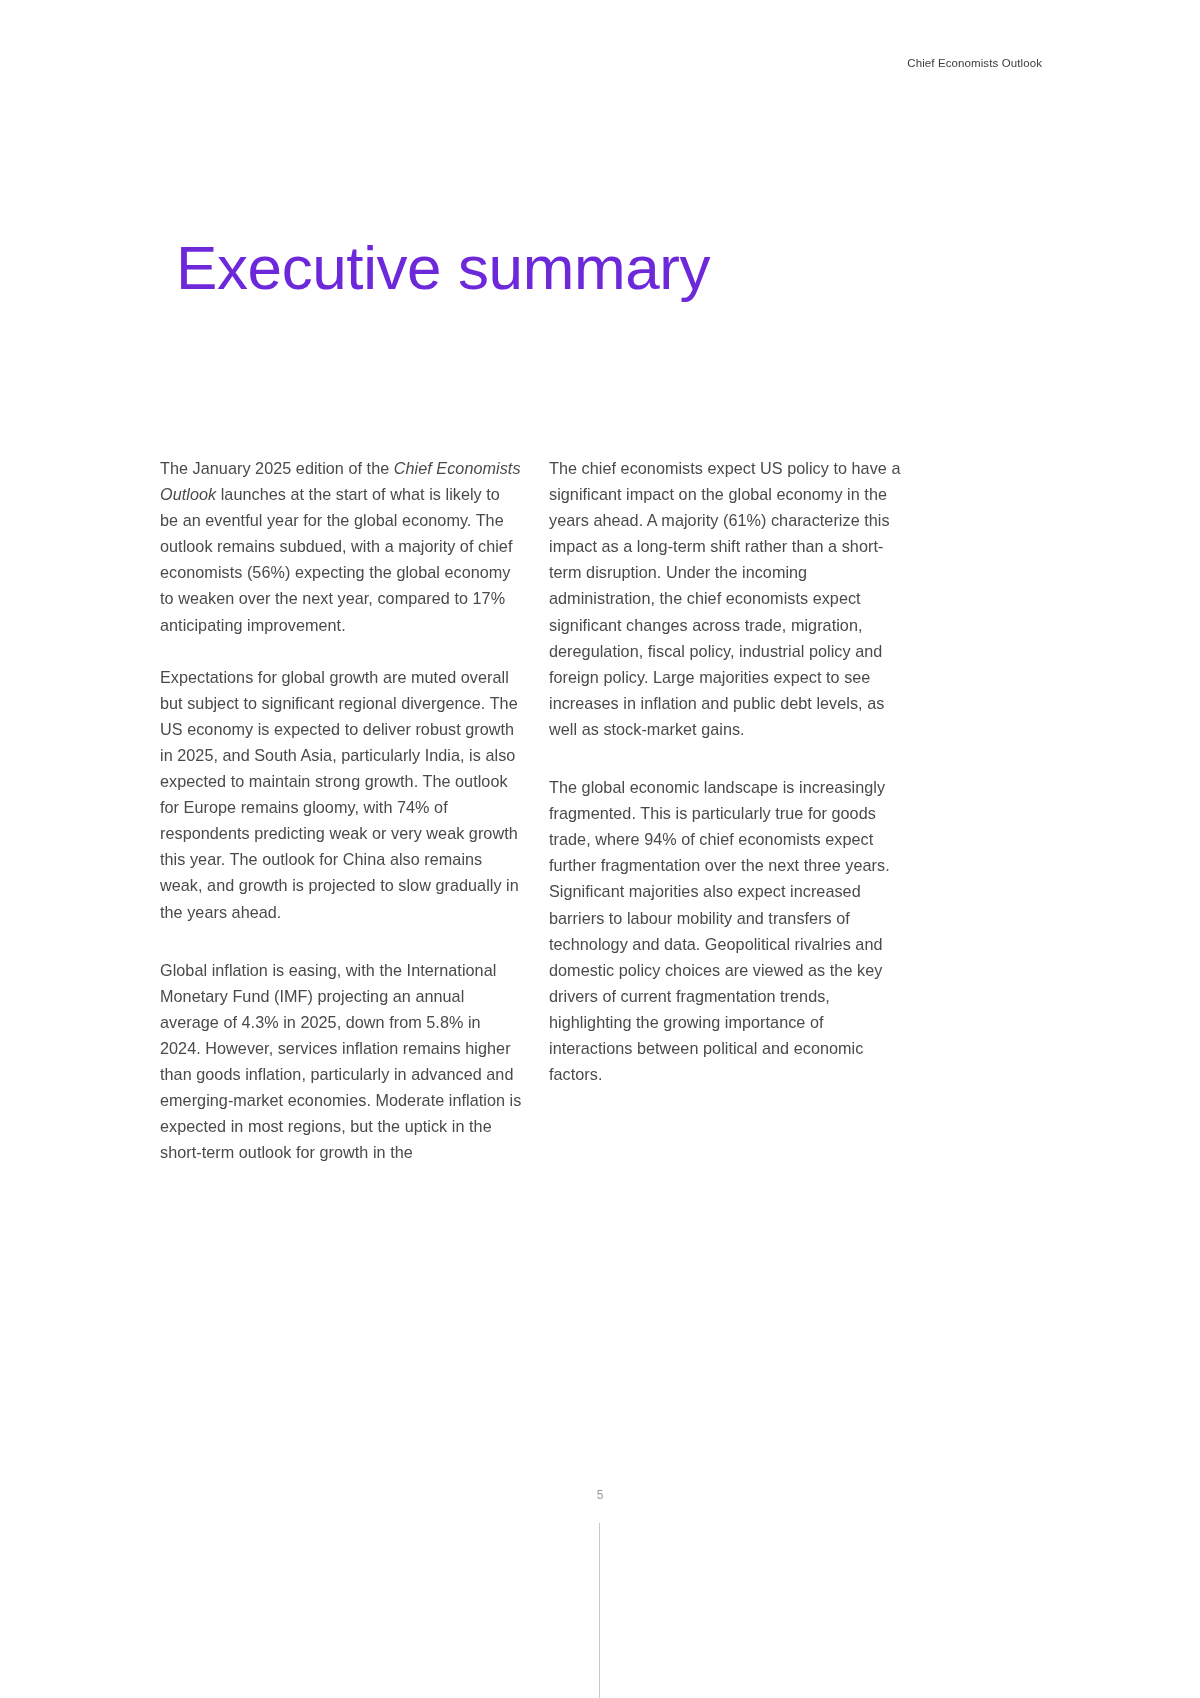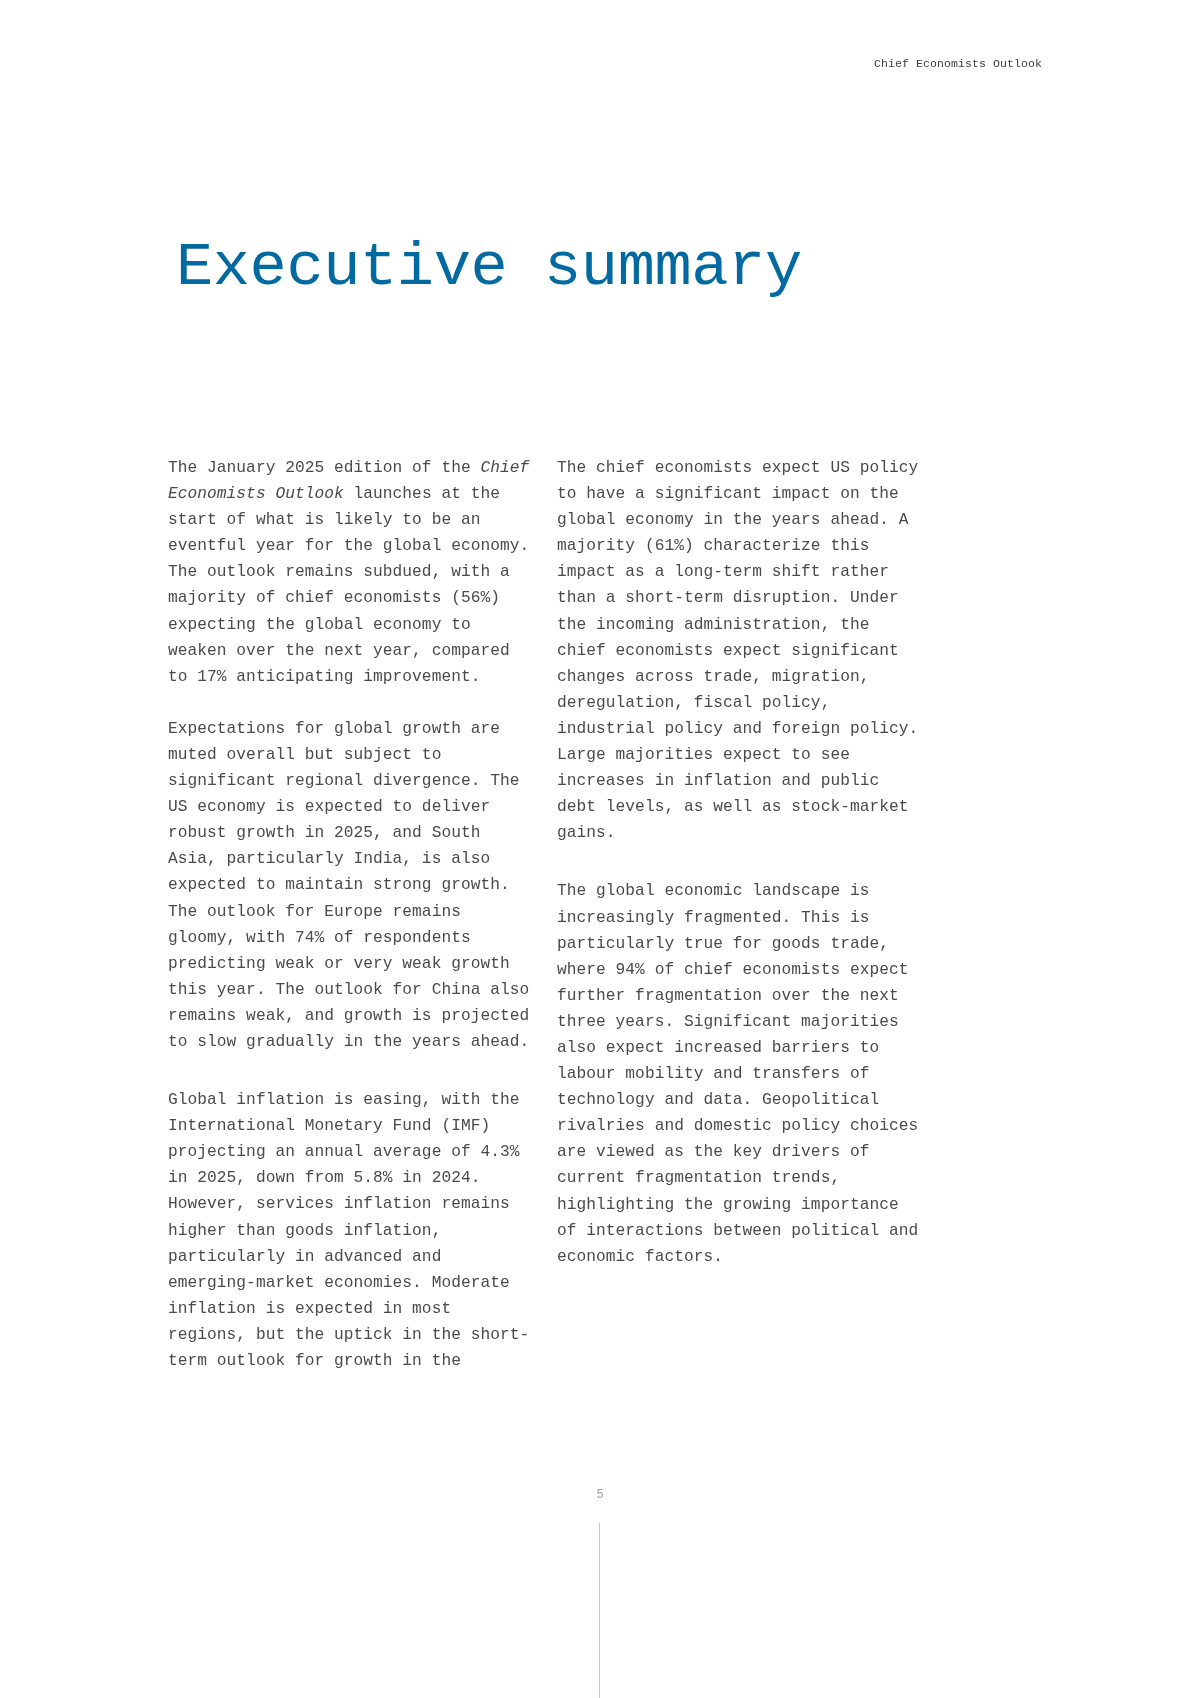--- a/index.html
+++ b/index.html
@@ -5,21 +5,21 @@
   html, body {
     margin: 0;
     padding: 0;
     background: #ffffff;
   }
   .page {
     position: relative;
     width: 1200px;
     height: 1698px;
     background: #ffffff;
-    font-family: Liberation Mono, monospace;
+    font-family: Liberation Sans, sans-serif;
     overflow: hidden;
   }
 
   
   .running-header {
     position: absolute;
     top: 57px;
     right: 158px;
     font-size: 11.5px;
     letter-spacing: 0.1px;
@@ -28,29 +28,29 @@
   }
 
   
   .page-title {
     position: absolute;
     left: 176px;
     top: 193px;
     font-size: 62px;
     font-weight: 400;
     line-height: 1.05;
-    color: #0369a1;
+    color: #6d28d9;
     letter-spacing: -0.4px;
     white-space: nowrap;
   }
 
   
   .columns {
     position: absolute;
-    left: 168px;
+    left: 160px;
     top: 455px;
     width: 772px;
     display: flex;
     gap: 0px;
   }
   .col {
     width: 362px;
   }
   .col + .col {
     margin-left: 27px;

